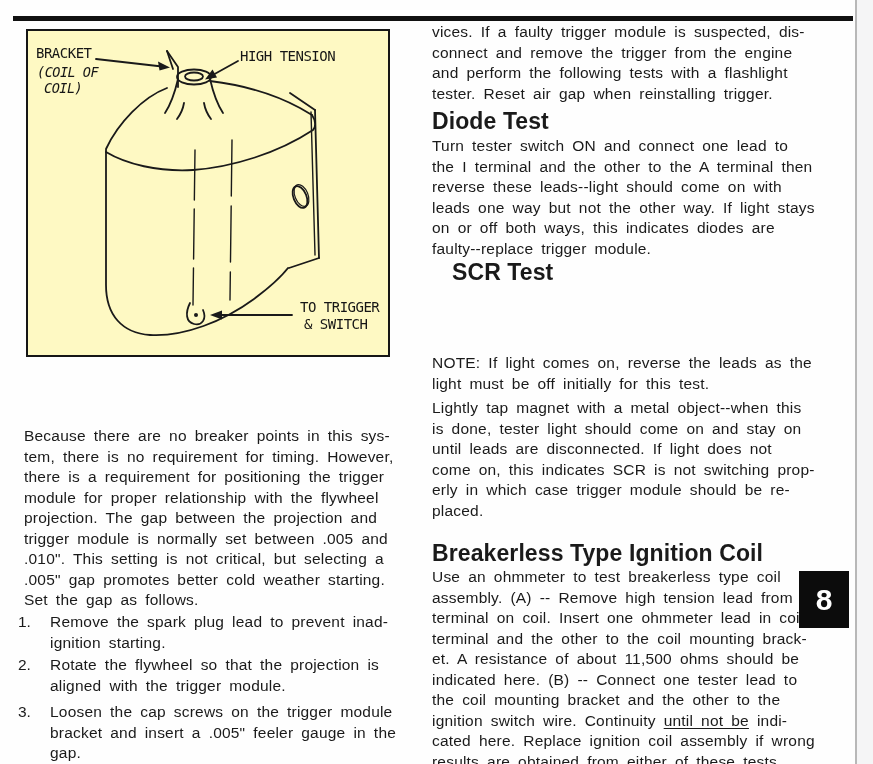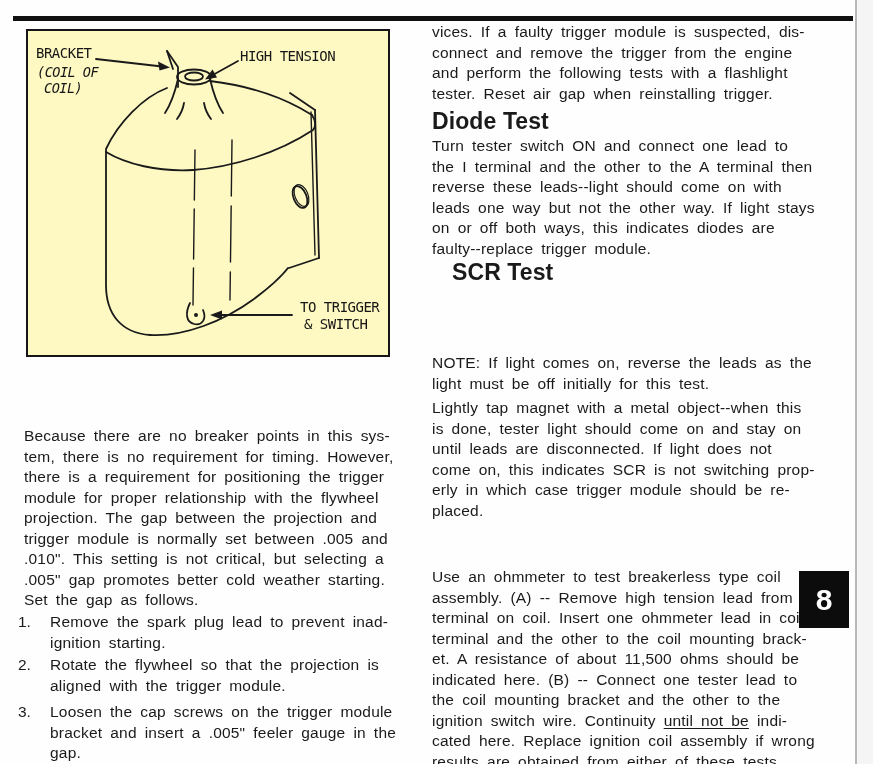--- a/index.html
+++ b/index.html
@@ -152,20 +152,21 @@
   <div id="h-scr" class="abs rcol h2">SCR Test</div>
   <div id="r-p4" class="abs rcol para">NOTE: If light comes on, reverse the leads as the
 light must be off initially for this test.</div>
   <div id="r-p5" class="abs rcol para">Lightly tap magnet with a metal object--when this
 is done, tester light should come on and stay on
 until leads are disconnected. If light does not
 come on, this indicates SCR is not switching prop-
 erly in which case trigger module should be re-
 placed.</div>
 
+  <div id="h-breakerless" class="abs rcol h2">Breakerless Type Ignition Coil</div>
   <div id="r-p6" class="abs rcol para"><span>Use an ohmmeter to test breakerless type coil
 assembly. (A) -- Remove high tension lead from
 terminal on coil. Insert one ohmmeter lead in coil
 terminal and the other to the coil mounting brack-
 et. A resistance of about 11,500 ohms should be
 indicated here. (B) -- Connect one tester lead to
 the coil mounting bracket and the other to the
 ignition switch wire. Continuity </span><span class="u">until not be</span><span> indi-
 cated here. Replace ignition coil assembly if wrong
 results are obtained from either of these tests.</span></div>

